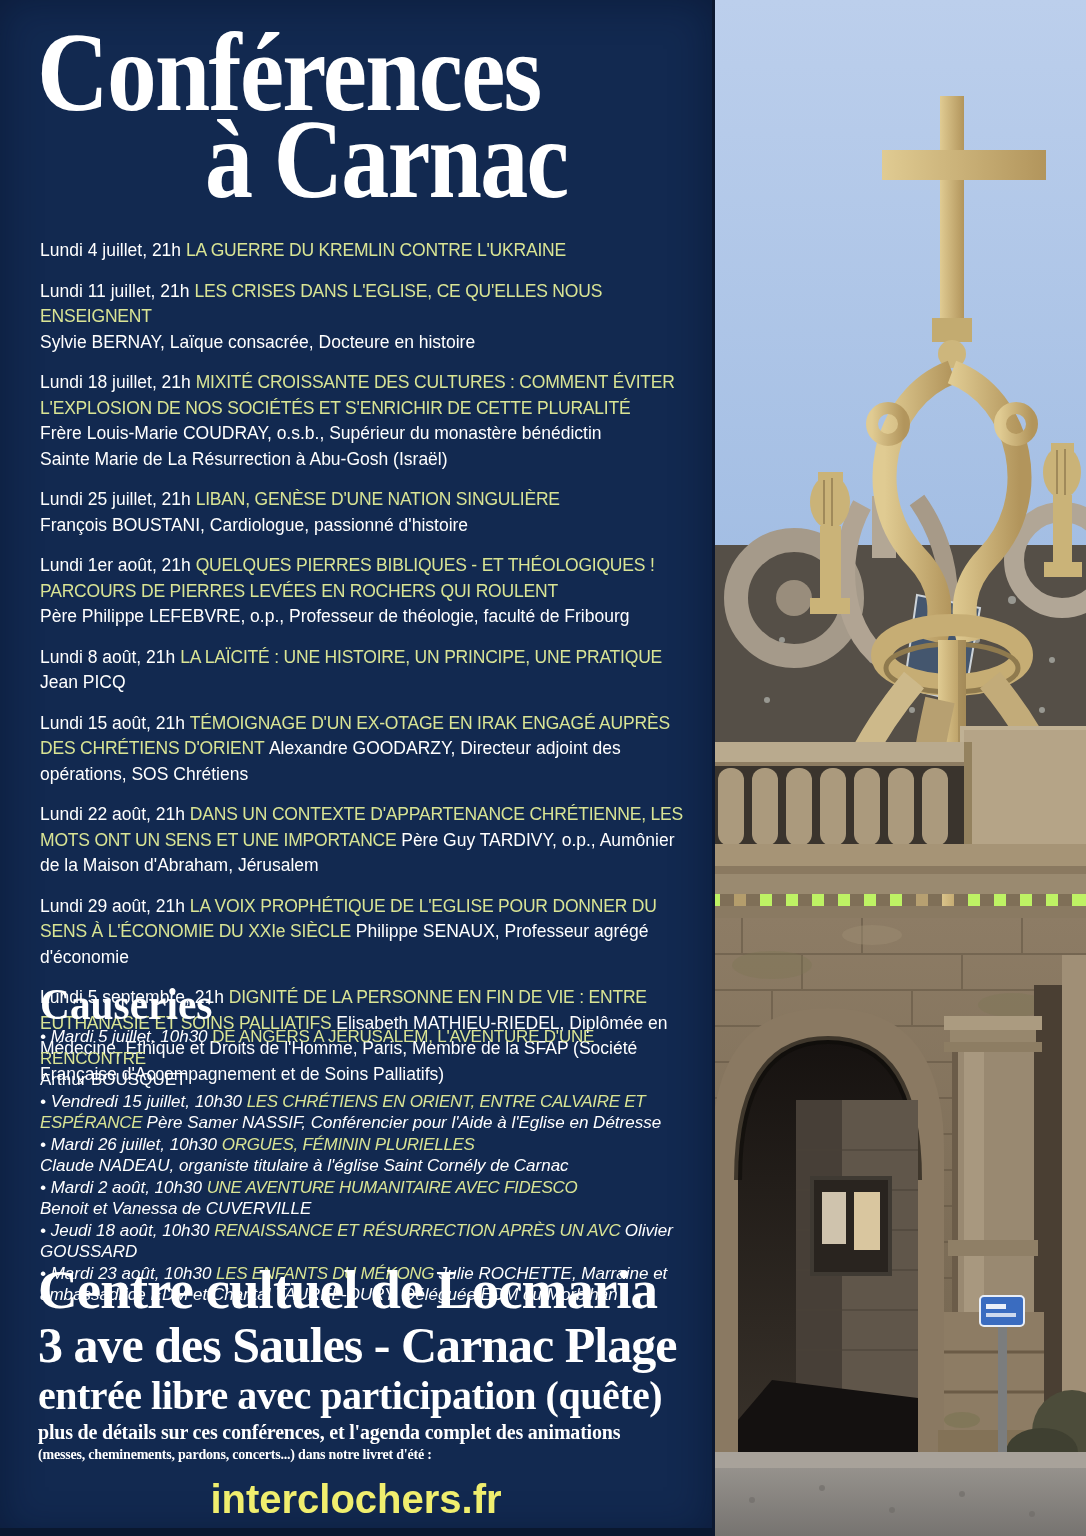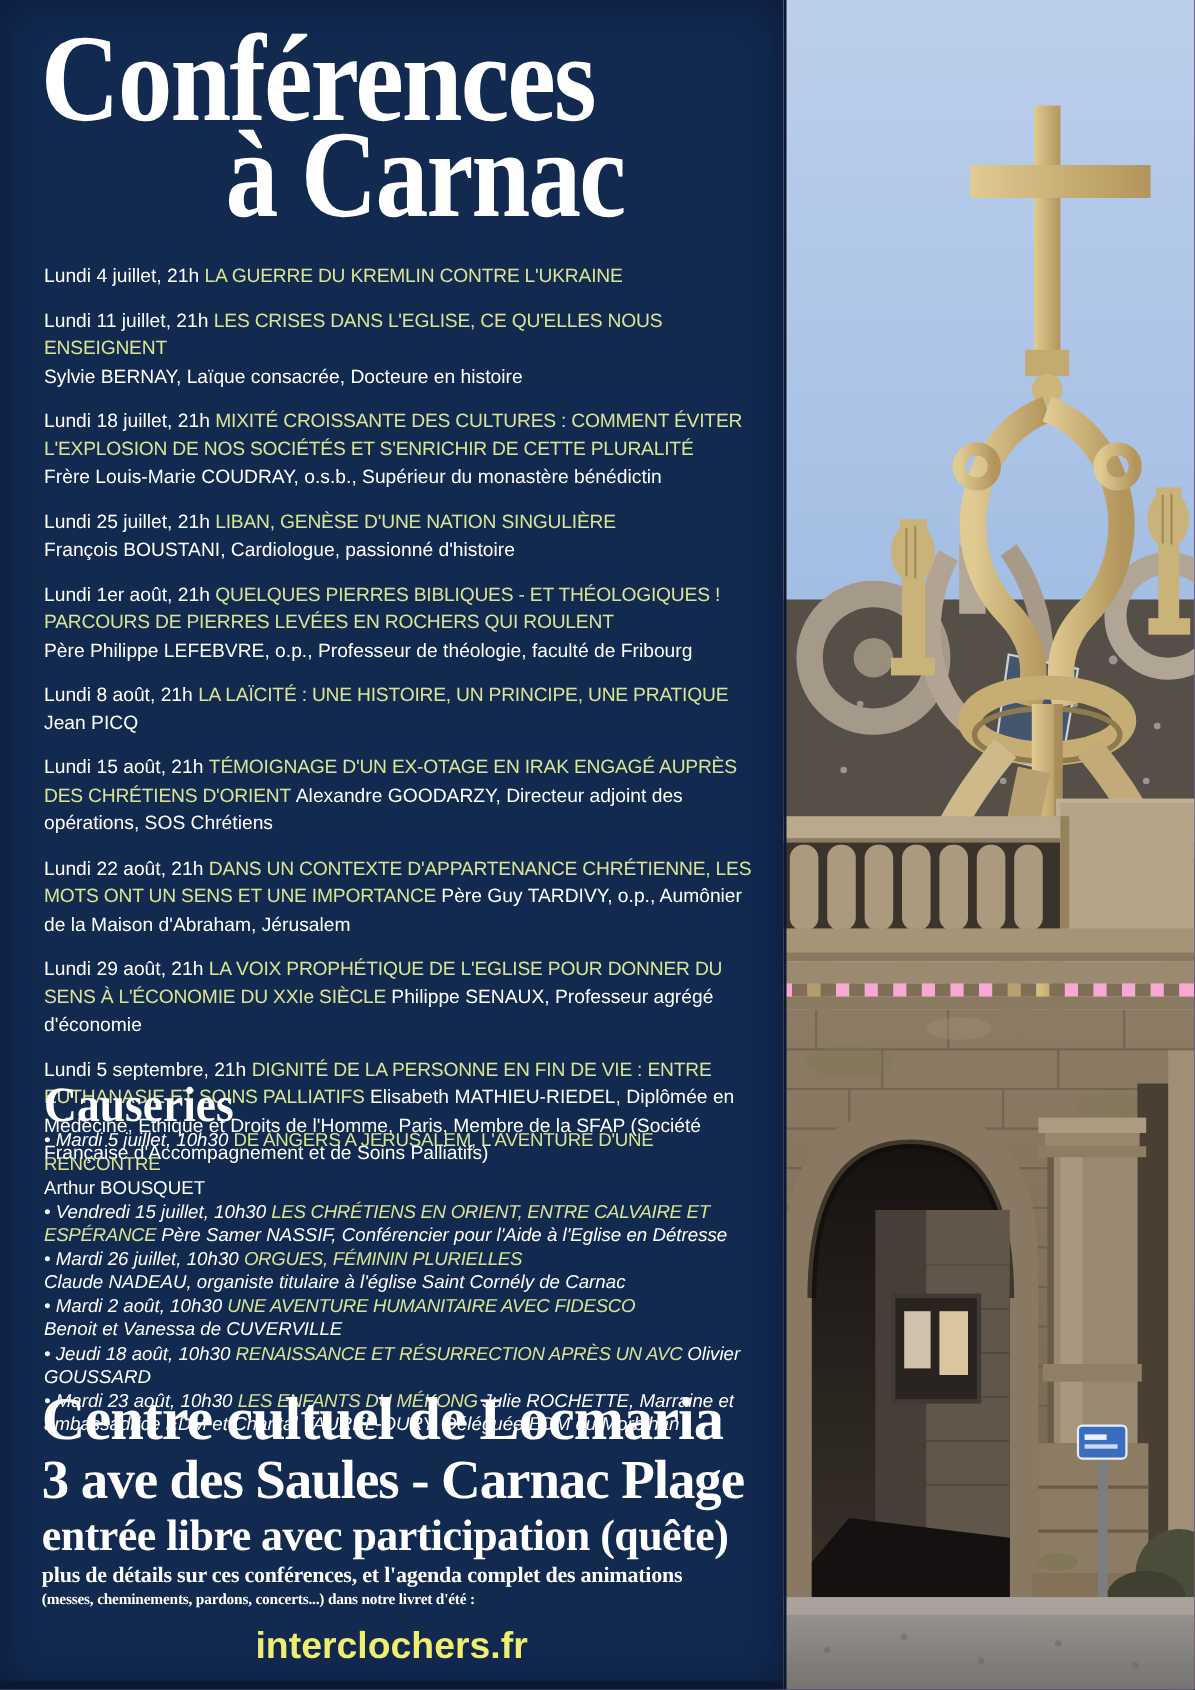--- a/index.html
+++ b/index.html
@@ -1,17 +1,17 @@
 <!DOCTYPE html>
 <html><head>
 <meta charset="utf-8">
 <style>
   html,body{margin:0;padding:0;background:#122950;}
   .poster{position:relative;width:1086px;height:1536px;overflow:hidden;
-          font-family:"Liberation Sans",sans-serif;background:#f9a8d4;}
+          font-family:"Liberation Sans",sans-serif;background:#bef264;}
   
   .left-panel{position:absolute;left:0;top:0;width:712px;height:1536px;
               background:#122950;box-shadow:inset 0 0 40px rgba(5,12,30,.45);}
   .edge-bar{position:absolute;left:0;bottom:0;width:712px;height:8px;background:#0a1830;}
   .serif{font-family:"Liberation Serif",serif;font-weight:bold;color:#ffffff;}
   .title{position:absolute;left:37px;top:28px;line-height:.77;white-space:nowrap;}
   .t1{font-size:113px;letter-spacing:-2px;transform:scaleX(.88);transform-origin:0 0;}
   .t2{font-size:113px;letter-spacing:-2px;transform:scaleX(.85);transform-origin:0 0;
       margin-left:168px;}
   .conferences{position:absolute;left:40px;top:238px;width:656px;
@@ -26,41 +26,41 @@
   .g{color:#d9e494;letter-spacing:-.2px;}
   .wi{color:#ffffff;font-style:italic;margin-top:10px;}
   .gi{color:#d9e494;font-style:italic;letter-spacing:-.3px;}
   .venue1{position:absolute;left:38px;top:1262px;font-size:55px;line-height:1;letter-spacing:-1px;white-space:nowrap;}
   .venue2{position:absolute;left:38px;top:1320px;font-size:50px;line-height:1;letter-spacing:-1px;white-space:nowrap;}
   .venue3{position:absolute;left:38px;top:1376px;font-size:40px;line-height:1;letter-spacing:-.5px;white-space:nowrap;}
   .details1{position:absolute;left:38px;top:1420px;font-size:20px;line-height:1.2;letter-spacing:-.2px;white-space:nowrap;}
   .details2{position:absolute;left:38px;top:1447px;font-size:14px;line-height:1.2;letter-spacing:-.2px;white-space:nowrap;}
   .website{position:absolute;left:0;top:1477px;width:712px;text-align:center;
            font-family:"Liberation Sans",sans-serif;font-weight:bold;
-           font-size:34px;color:#f0ee6e;cursor:pointer;}
+           font-size:40px;color:#f0ee6e;cursor:pointer;}
   
   .photo{position:absolute;left:712px;top:0;width:374px;height:1536px;}
   .photo svg{display:block;}
 </style>
 </head>
 <body>
 
 <div class="poster">
 
   <div class="left-panel">
 
     <div class="title serif">
       <div class="t1">Conférences</div>
       <div class="t2">à Carnac</div>
     </div>
 
     <div class="conferences">
         <p><span class="w">Lundi 4 juillet, 21h </span><span class="g">LA GUERRE DU KREMLIN CONTRE L'UKRAINE</span><br></p>
         <p><span class="w">Lundi 11 juillet, 21h </span><span class="g">LES CRISES DANS L'EGLISE, CE QU'ELLES NOUS ENSEIGNENT</span><br><span class="w">Sylvie BERNAY, Laïque consacrée, Docteure en histoire</span></p>
-        <p><span class="w">Lundi 18 juillet, 21h </span><span class="g">MIXITÉ CROISSANTE DES CULTURES : COMMENT ÉVITER L'EXPLOSION DE NOS SOCIÉTÉS ET S'ENRICHIR DE CETTE PLURALITÉ</span><br><span class="w">Frère Louis-Marie COUDRAY, o.s.b., Supérieur du monastère bénédictin</span><br></p>
+        <p><span class="w">Lundi 18 juillet, 21h </span><span class="g">MIXITÉ CROISSANTE DES CULTURES : COMMENT ÉVITER L'EXPLOSION DE NOS SOCIÉTÉS ET S'ENRICHIR DE CETTE PLURALITÉ</span><br><span class="w">Frère Louis-Marie COUDRAY, o.s.b., Supérieur du monastère bénédictin</span><br><span class="w">Sainte Marie de La Résurrection à Abu-Gosh (Israël)</span></p>
         <p><span class="w">Lundi 25 juillet, 21h </span><span class="g">LIBAN, GENÈSE D'UNE NATION SINGULIÈRE</span><br><span class="w">François BOUSTANI, Cardiologue, passionné d'histoire</span></p>
         <p><span class="w">Lundi 1er août, 21h  </span><span class="g">QUELQUES PIERRES BIBLIQUES - ET THÉOLOGIQUES !</span><br><span class="g">PARCOURS DE PIERRES LEVÉES EN ROCHERS QUI ROULENT</span><br><span class="w">Père Philippe LEFEBVRE, o.p., Professeur de théologie, faculté de Fribourg</span></p>
         <p><span class="w">Lundi 8 août, 21h </span><span class="g">LA LAÏCITÉ : UNE HISTOIRE, UN PRINCIPE, UNE PRATIQUE </span><span class="w">Jean PICQ</span></p>
         <p><span class="w">Lundi 15 août, 21h </span><span class="g">TÉMOIGNAGE D'UN EX-OTAGE EN IRAK ENGAGÉ AUPRÈS DES CHRÉTIENS D'ORIENT </span><span class="w">Alexandre GOODARZY, Directeur adjoint des opérations, SOS Chrétiens</span></p>
         <p><span class="w">Lundi 22 août, 21h </span><span class="g">DANS UN CONTEXTE D'APPARTENANCE CHRÉTIENNE, LES MOTS ONT UN SENS ET UNE IMPORTANCE </span><span class="w">Père Guy TARDIVY,  o.p., Aumônier de la Maison d'Abraham, Jérusalem</span></p>
         <p><span class="w">Lundi 29 août, 21h </span><span class="g">LA VOIX PROPHÉTIQUE DE L'EGLISE POUR DONNER DU SENS À L'ÉCONOMIE DU XXIe SIÈCLE  </span><span class="w">Philippe SENAUX, Professeur agrégé d'économie</span></p>
         <p><span class="w">Lundi 5 septembre, 21h  </span><span class="g">DIGNITÉ DE LA PERSONNE EN FIN DE VIE : ENTRE EUTHANASIE ET SOINS PALLIATIFS </span><span class="w">Elisabeth MATHIEU-RIEDEL, Diplômée en Médecine, Ethique et Droits de l'Homme, Paris, Membre de la SFAP (Société Française d'Accompagnement et de Soins Palliatifs)</span></p>
       </div>
 
     <div class="causeries-head serif">Causeries</div>

